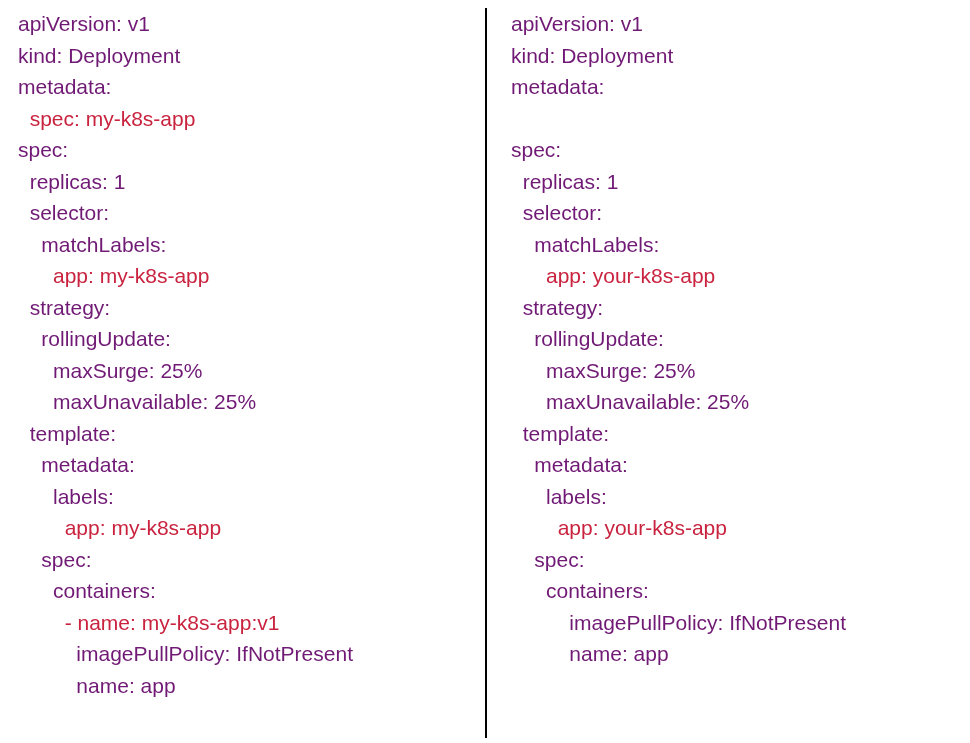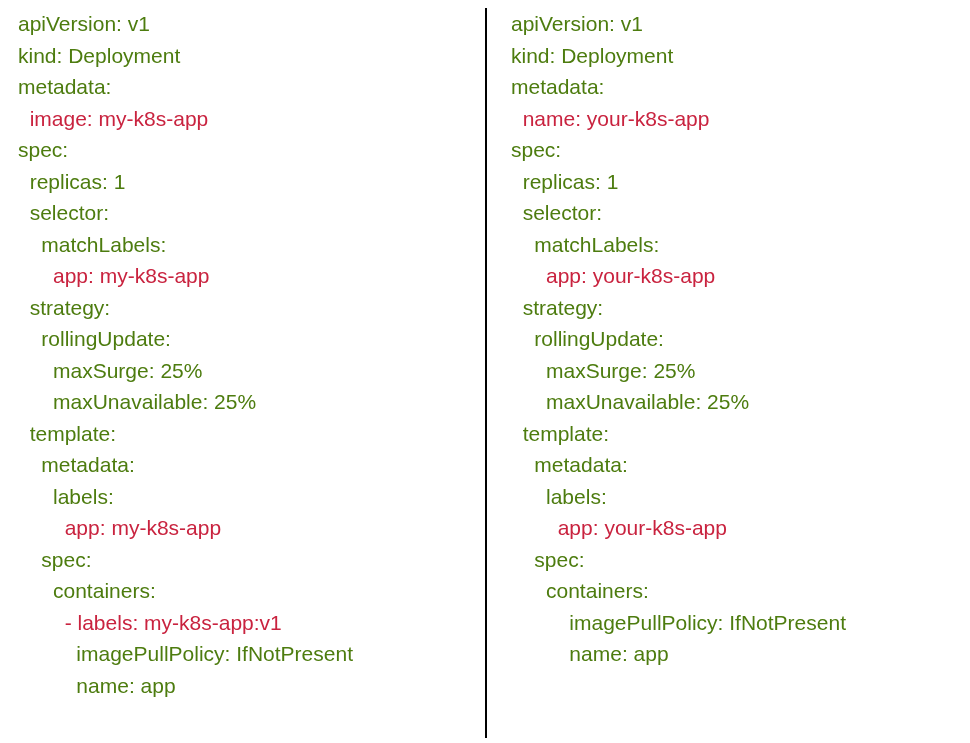--- a/index.html
+++ b/index.html
@@ -19,57 +19,57 @@
       flex: 1;
       padding: 0 10px;
     }
     .panel-left {
       border-right: 2px solid #000;
     }
     .panel-right {
       padding-left: 24px;
     }
     .line { white-space: pre; }
-    .key { color: #4d7c0f; }
+    .key { color: #701a75; }
     .diff { color: #c9233f; }
   </style>
 </head>
 <body>
 
 <div class="container">
   <div class="panel panel-left">
     <div class="line key">apiVersion: v1</div>
     <div class="line key">kind: Deployment</div>
     <div class="line key">metadata:</div>
-    <div class="line"><span class="key">  </span><span class="diff">image: my-k8s-app</span></div>
+    <div class="line"><span class="key">  </span><span class="diff">spec: my-k8s-app</span></div>
     <div class="line key">spec:</div>
     <div class="line key">  replicas: 1</div>
     <div class="line key">  selector:</div>
     <div class="line key">    matchLabels:</div>
     <div class="line"><span class="key">      </span><span class="diff">app: my-k8s-app</span></div>
     <div class="line key">  strategy:</div>
     <div class="line key">    rollingUpdate:</div>
     <div class="line key">      maxSurge: 25%</div>
     <div class="line key">      maxUnavailable: 25%</div>
     <div class="line key">  template:</div>
     <div class="line key">    metadata:</div>
     <div class="line key">      labels:</div>
     <div class="line"><span class="key">        </span><span class="diff">app: my-k8s-app</span></div>
     <div class="line key">    spec:</div>
     <div class="line key">      containers:</div>
-    <div class="line"><span class="key">        </span><span class="diff">- labels: my-k8s-app:v1</span></div>
+    <div class="line"><span class="key">        </span><span class="diff">- name: my-k8s-app:v1</span></div>
     <div class="line key">          imagePullPolicy: IfNotPresent</div>
     <div class="line key">          name: app</div>
   </div>
 
   <div class="panel panel-right">
     <div class="line key">apiVersion: v1</div>
     <div class="line key">kind: Deployment</div>
     <div class="line key">metadata:</div>
-    <div class="line"><span class="key">  </span><span class="diff">name: your-k8s-app</span></div>
+    <div class="line"><span class="key">  </span></div>
     <div class="line key">spec:</div>
     <div class="line key">  replicas: 1</div>
     <div class="line key">  selector:</div>
     <div class="line key">    matchLabels:</div>
     <div class="line"><span class="key">      </span><span class="diff">app: your-k8s-app</span></div>
     <div class="line key">  strategy:</div>
     <div class="line key">    rollingUpdate:</div>
     <div class="line key">      maxSurge: 25%</div>
     <div class="line key">      maxUnavailable: 25%</div>
     <div class="line key">  template:</div>

